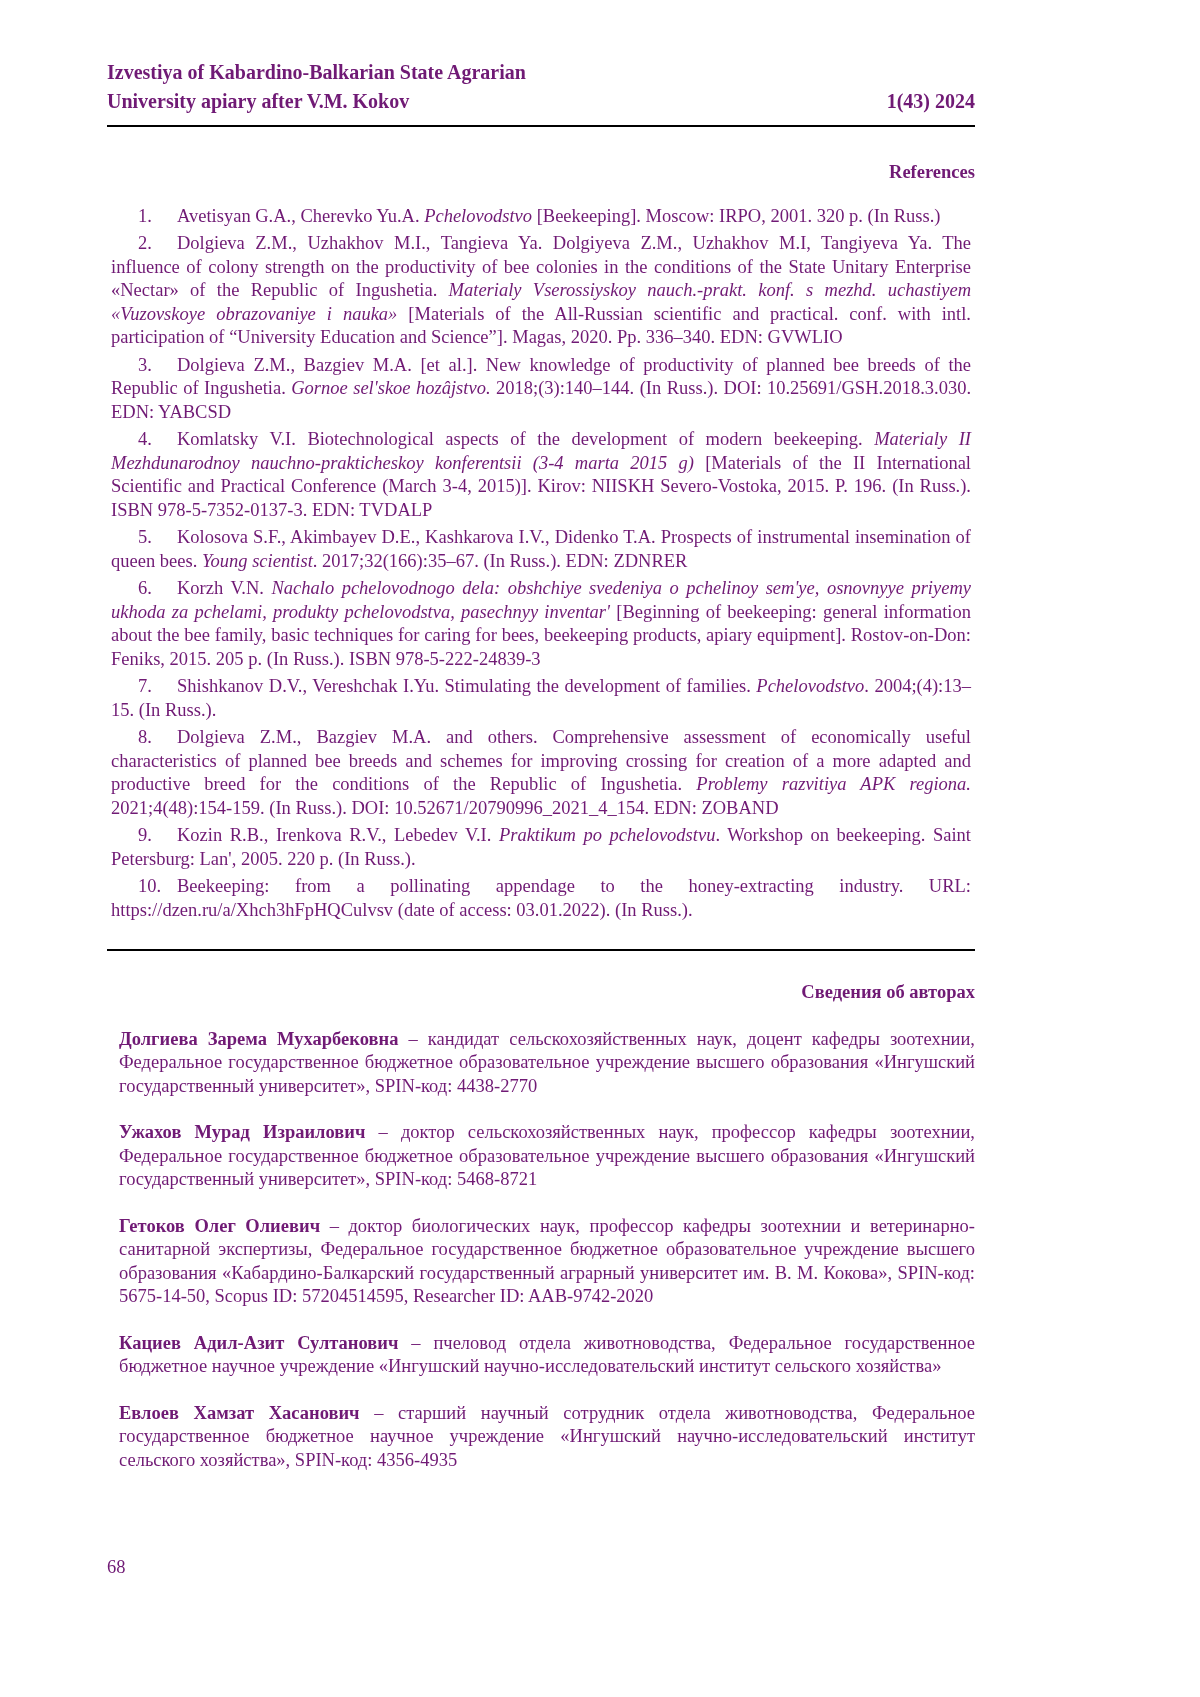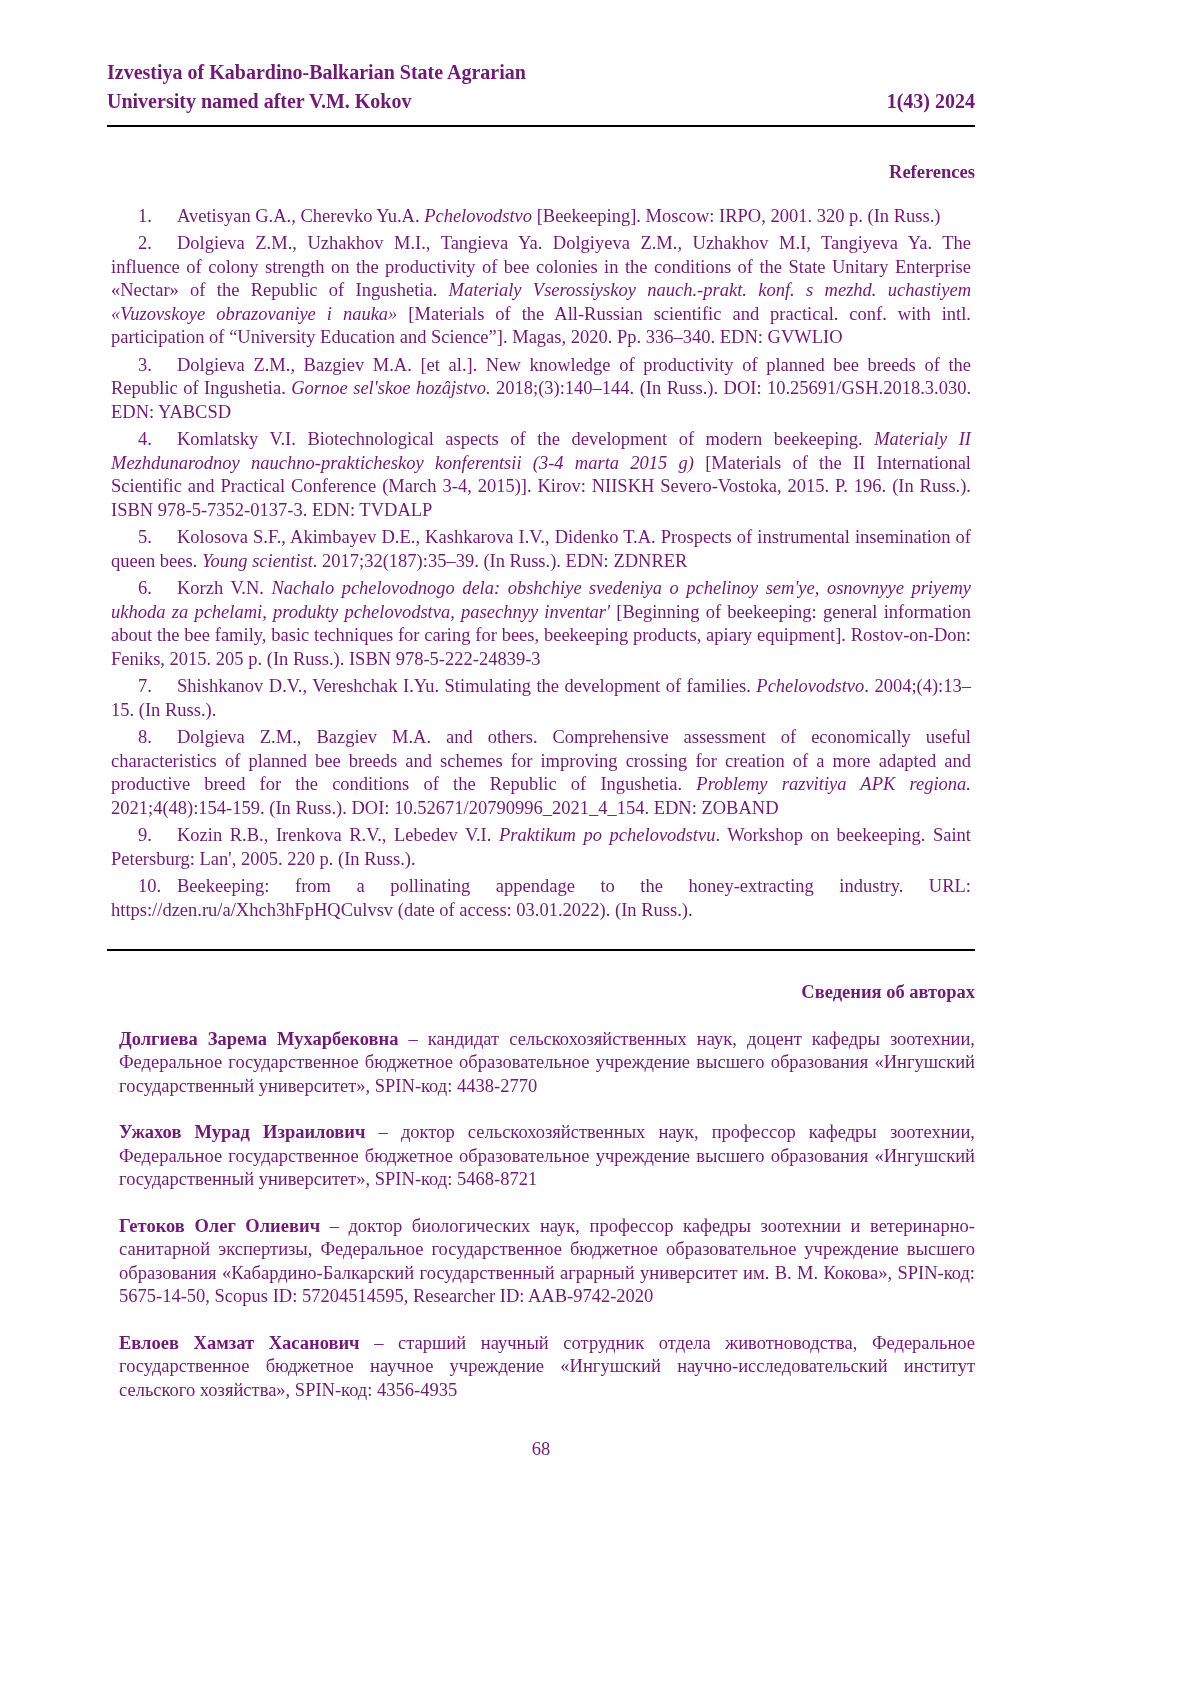--- a/index.html
+++ b/index.html
@@ -60,63 +60,64 @@
   .authors-title {
     margin: 30px 0 12px 0;
   }
   .bio {
     margin: 23px 0 0 12px;
     text-align: justify;
   }
   .bio b { font-weight: bold; }
   .page-number {
     position: absolute;
-    top: 1438px;
+    top: 1556px;
     left: 107px;
     width: 868px;
-    text-align: center;
+    text-align: left;
   }
 </style>
 </head>
 <body>
 
 <div class="page">
 
   <header class="running-head">
     <div class="row1">Izvestiya of Kabardino-Balkarian State Agrarian</div>
     <div class="row2">
-      <span>University named after V.M. Kokov</span>
+      <span>University apiary after V.M. Kokov</span>
       <span>1(43) 2024</span>
     </div>
     <hr class="head-rule">
   </header>
 
   <section>
     <h2 class="section-title">References</h2>
     <div id="references-list">
         <p class="ref"><span class="ref-num">1.</span><span>Avetisyan G.A., Cherevko Yu.A. </span><span class="it">Pchelovodstvo</span><span> [Beekeeping]. Moscow: IRPO, 2001. 320 p. (In Russ.)</span></p>
         <p class="ref"><span class="ref-num">2.</span><span>Dolgieva Z.M., Uzhakhov M.I., Tangieva Ya. Dolgiyeva Z.M., Uzhakhov M.I, Tangiyeva Ya. The influence of colony strength on the productivity of bee colonies in the conditions of the State Unitary Enterprise «Nectar» of the Republic of Ingushetia. </span><span class="it">Materialy Vserossiyskoy nauch.-prakt. konf. s mezhd. uchastiyem «Vuzovskoye obrazovaniye i nauka»</span><span> [Materials of the All-Russian scientific and practical. conf. with intl. participation of “University Education and Science”]. Magas, 2020. Pp. 336–340. EDN: GVWLIO</span></p>
         <p class="ref"><span class="ref-num">3.</span><span>Dolgieva Z.M., Bazgiev M.A. [et al.]. New knowledge of productivity of planned bee breeds of the Republic of Ingushetia. </span><span class="it">Gornoe sel'skoe hozâjstvo.</span><span> 2018;(3):140–144. (In Russ.). DOI: 10.25691/GSH.2018.3.030. EDN: YABCSD</span></p>
         <p class="ref"><span class="ref-num">4.</span><span>Komlatsky V.I. Biotechnological aspects of the development of modern beekeeping. </span><span class="it">Materialy II Mezhdunarodnoy nauchno-prakticheskoy konferentsii (3-4 marta 2015 g)</span><span> [Materials of the II International Scientific and Practical Conference (March 3-4, 2015)]. Kirov: NIISKH Severo-Vostoka, 2015. P. 196. (In Russ.). ISBN 978-5-7352-0137-3. EDN: TVDALP</span></p>
-        <p class="ref"><span class="ref-num">5.</span><span>Kolosova S.F., Akimbayev D.E., Kashkarova I.V., Didenko T.A. Prospects of instrumental insemination of queen bees. </span><span class="it">Young scientist</span><span>. 2017;32(187):35–39. (In Russ.). EDN: ZDNRER</span></p>
+        <p class="ref"><span class="ref-num">5.</span><span>Kolosova S.F., Akimbayev D.E., Kashkarova I.V., Didenko T.A. Prospects of instrumental insemination of queen bees. </span><span class="it">Young scientist</span><span>. 2017;32(166):35–67. (In Russ.). EDN: ZDNRER</span></p>
         <p class="ref"><span class="ref-num">6.</span><span>Korzh V.N. </span><span class="it">Nachalo pchelovodnogo dela: obshchiye svedeniya o pchelinoy sem'ye, osnovnyye priyemy ukhoda za pchelami, produkty pchelovodstva, pasechnyy inventar'</span><span> [Beginning of beekeeping: general information about the bee family, basic techniques for caring for bees, beekeeping products, apiary equipment]. Rostov-on-Don: Feniks, 2015. 205 p. (In Russ.). ISBN 978-5-222-24839-3</span></p>
         <p class="ref"><span class="ref-num">7.</span><span>Shishkanov D.V., Vereshchak I.Yu. Stimulating the development of families. </span><span class="it">Pchelovodstvo</span><span>. 2004;(4):13–15. (In Russ.).</span></p>
         <p class="ref"><span class="ref-num">8.</span><span>Dolgieva Z.M., Bazgiev M.A. and others. Comprehensive assessment of economically useful characteristics of planned bee breeds and schemes for improving crossing for creation of a more adapted and productive breed for the conditions of the Republic of Ingushetia. </span><span class="it">Problemy razvitiya APK regiona.</span><span> 2021;4(48):154-159. (In Russ.). DOI: 10.52671/20790996_2021_4_154. EDN: ZOBAND</span></p>
         <p class="ref"><span class="ref-num">9.</span><span>Kozin R.B., Irenkova R.V., Lebedev V.I. </span><span class="it">Praktikum po pchelovodstvu</span><span>. Workshop on beekeeping. Saint Petersburg: Lan', 2005. 220 p. (In Russ.).</span></p>
         <p class="ref"><span class="ref-num">10.</span><span>Beekeeping: from a pollinating appendage to the honey-extracting industry. URL: https://dzen.ru/a/Xhch3hFpHQCulvsv (date of access: 03.01.2022). (In Russ.).</span></p>
       </div>
   </section>
 
   <hr class="section-divider">
 
   <section>
     <h2 class="section-title authors-title">Сведения об авторах</h2>
     <div id="authors-list">
         <p class="bio"><b>Долгиева Зарема Мухарбековна</b><span> – кандидат сельскохозяйственных наук, доцент кафедры зоотехнии, Федеральное государственное бюджетное образовательное учреждение высшего образования «Ингушский государственный университет», SPIN-код: 4438-2770</span></p>
         <p class="bio"><b>Ужахов Мурад Израилович</b><span> – доктор сельскохозяйственных наук, профессор кафедры зоотехнии, Федеральное государственное бюджетное образовательное учреждение высшего образования «Ингушский государственный университет», SPIN-код: 5468-8721</span></p>
         <p class="bio"><b>Гетоков Олег Олиевич</b><span> – доктор биологических наук, профессор кафедры зоотехнии и ветеринарно-санитарной экспертизы, Федеральное государственное бюджетное образовательное учреждение высшего образования «Кабардино-Балкарский государственный аграрный университет им. В. М. Кокова», SPIN-код: 5675-14-50, Scopus ID: 57204514595, Researcher ID: AAB-9742-2020</span></p>
+        <p class="bio"><b>Кациев Адил-Азит Султанович</b><span> – пчеловод отдела животноводства, Федеральное государственное бюджетное научное учреждение «Ингушский научно-исследовательский институт сельского хозяйства»</span></p>
         <p class="bio"><b>Евлоев Хамзат Хасанович</b><span> – старший научный сотрудник отдела животноводства, Федеральное государственное бюджетное научное учреждение «Ингушский научно-исследовательский институт сельского хозяйства», SPIN-код: 4356-4935</span></p>
       </div>
   </section>
 
   <div class="page-number">68</div>
 
 </div>
 
 </body></html>

